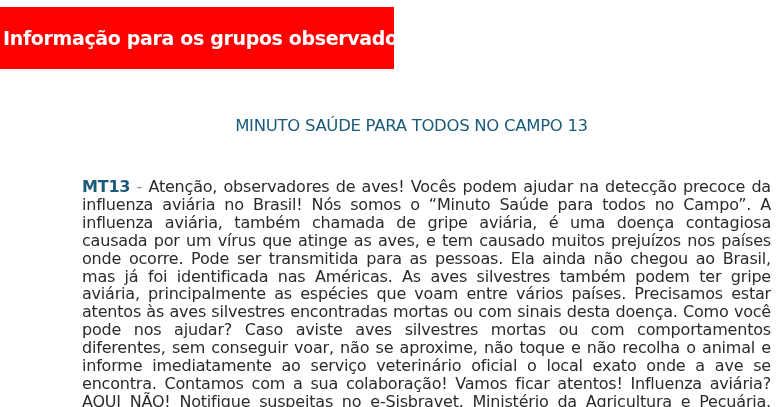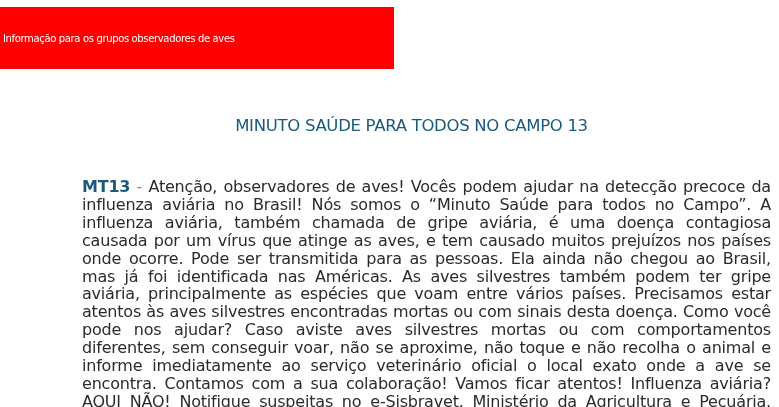--- a/index.html
+++ b/index.html
@@ -21,22 +21,22 @@
       width: 394px;
       height: 62px;
       background: #ff0000;
       display: flex;
       align-items: center;
       box-sizing: border-box;
       padding-left: 3px;
     }
     .banner-text {
       color: #ffffff;
-      font-weight: normal;
-      font-size: 10px;
+      font-weight: bold;
+      font-size: 19px;
       letter-spacing: -0.35px;
       white-space: nowrap;
     }
     .section-title {
       position: absolute;
       left: 0;
       top: 115px;
       width: 823px;
       text-align: center;
       color: #1a5a7a;

